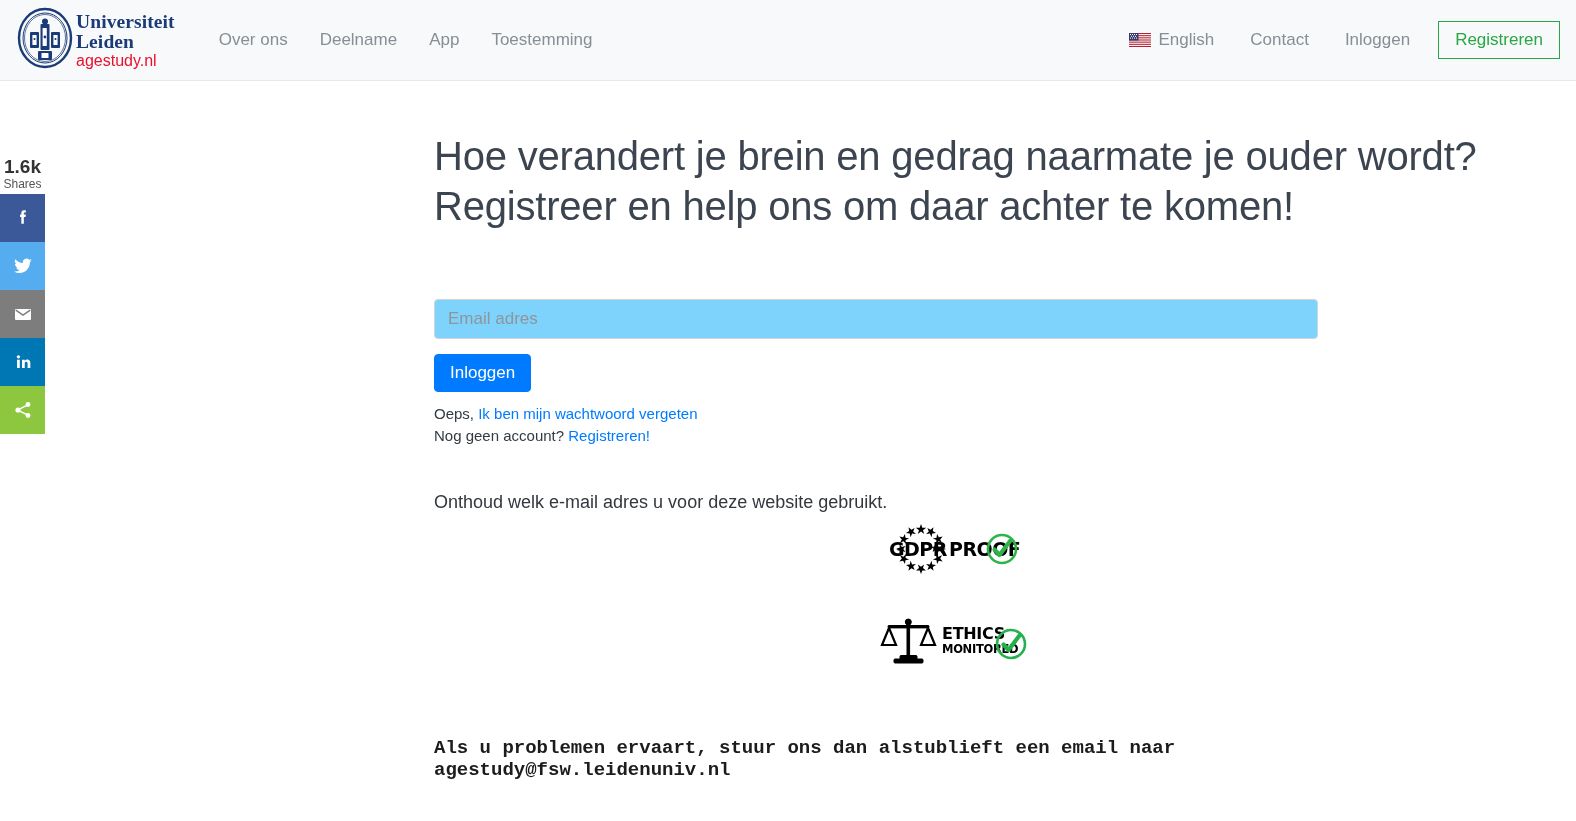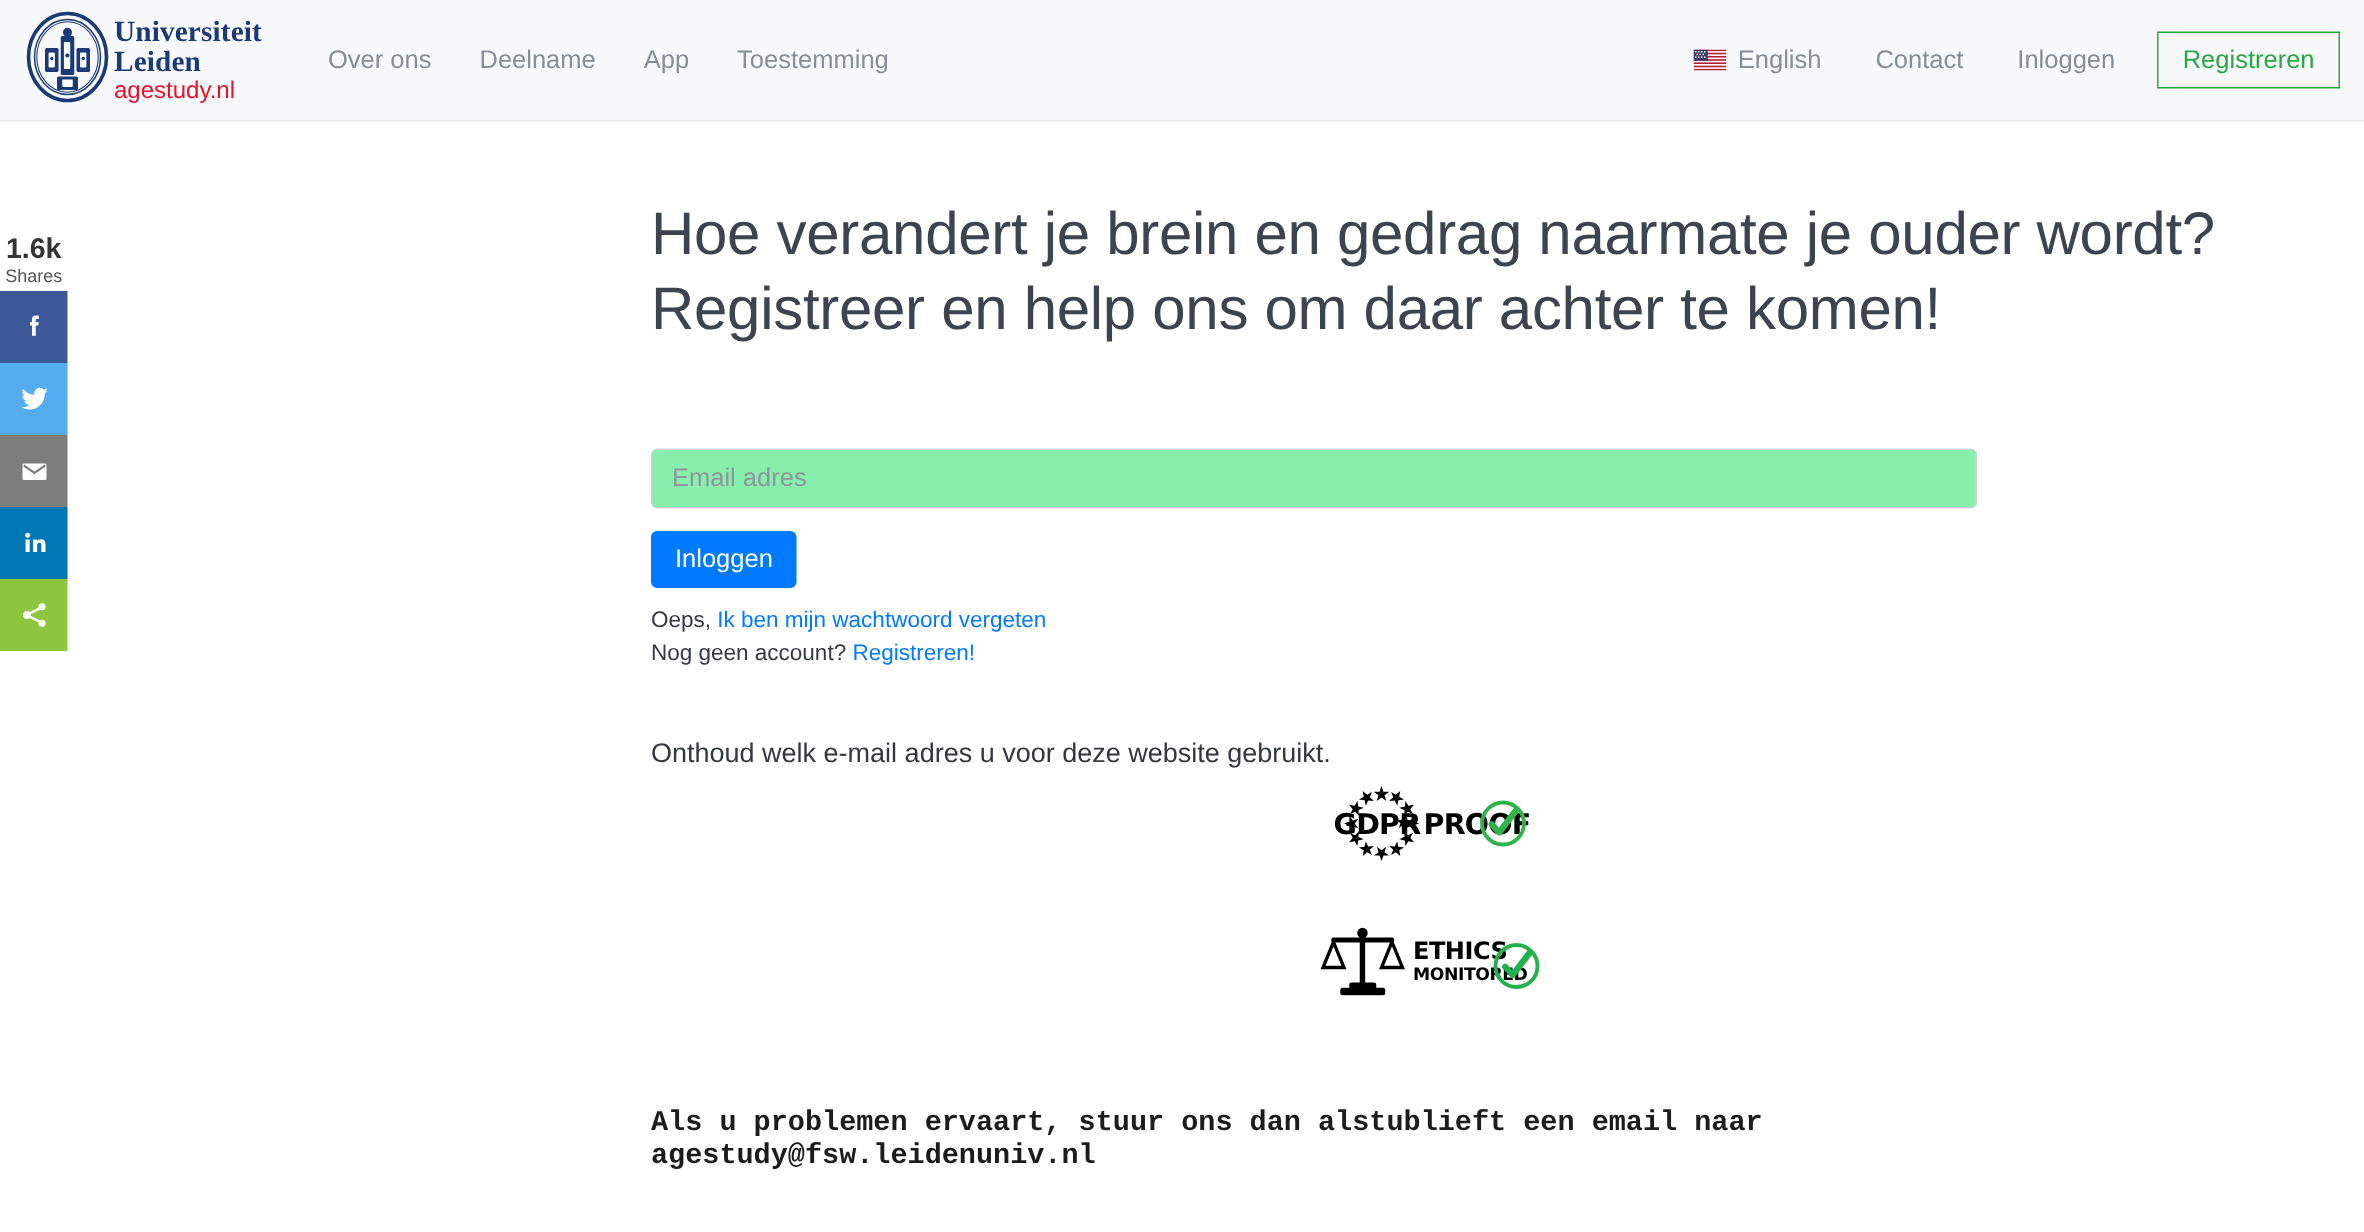--- a/index.html
+++ b/index.html
@@ -124,21 +124,21 @@
     display: block;
     width: 884px;
     height: 40px;
     border: 1px solid #ced4da;
     border-radius: 4px;
     padding: 6px 13px;
     font-size: 17px;
     color: #495057;
     font-family: "Liberation Sans", sans-serif;
     outline: none;
-    background: #86efac;
+    background: #7dd3fc;
   }
   .field::placeholder { color: #8f959b; opacity: 1; }
   .field + .field { margin-top: 14px; }
   .btn-login {
     margin-top: 15px;
     background: #007bff;
     border: 1px solid #007bff;
     color: #fff;
     border-radius: 4px;
     font-size: 17px;

